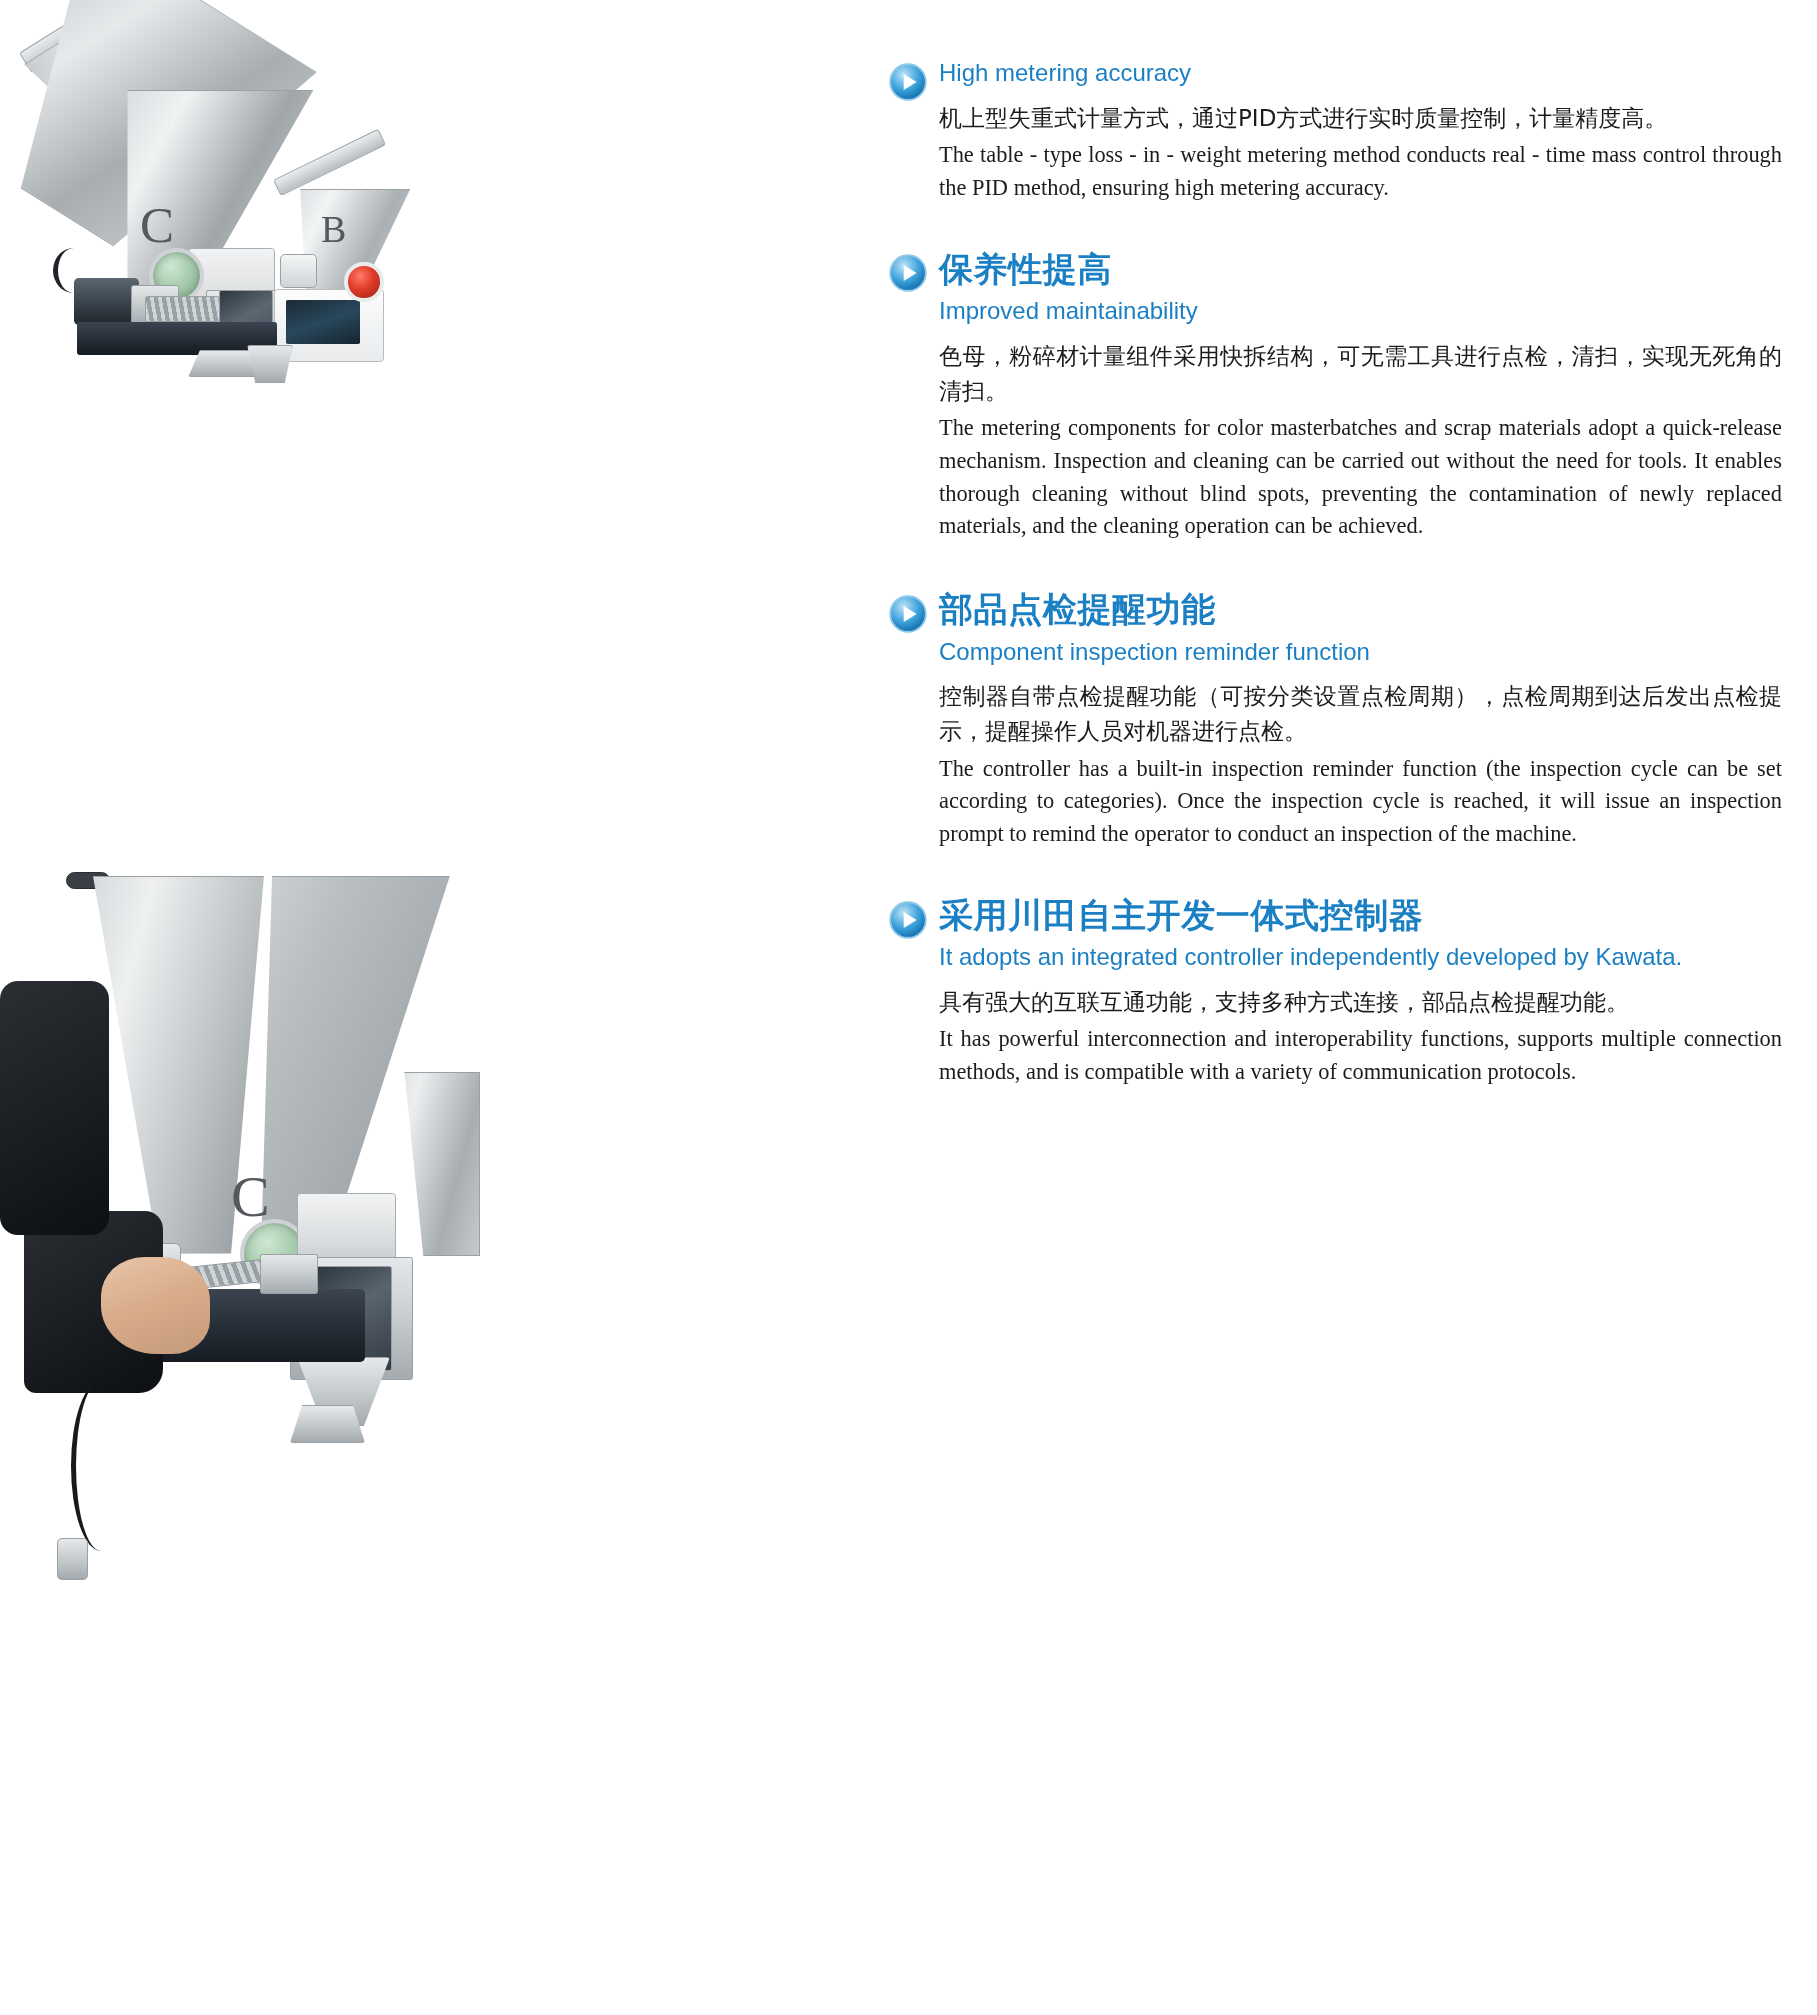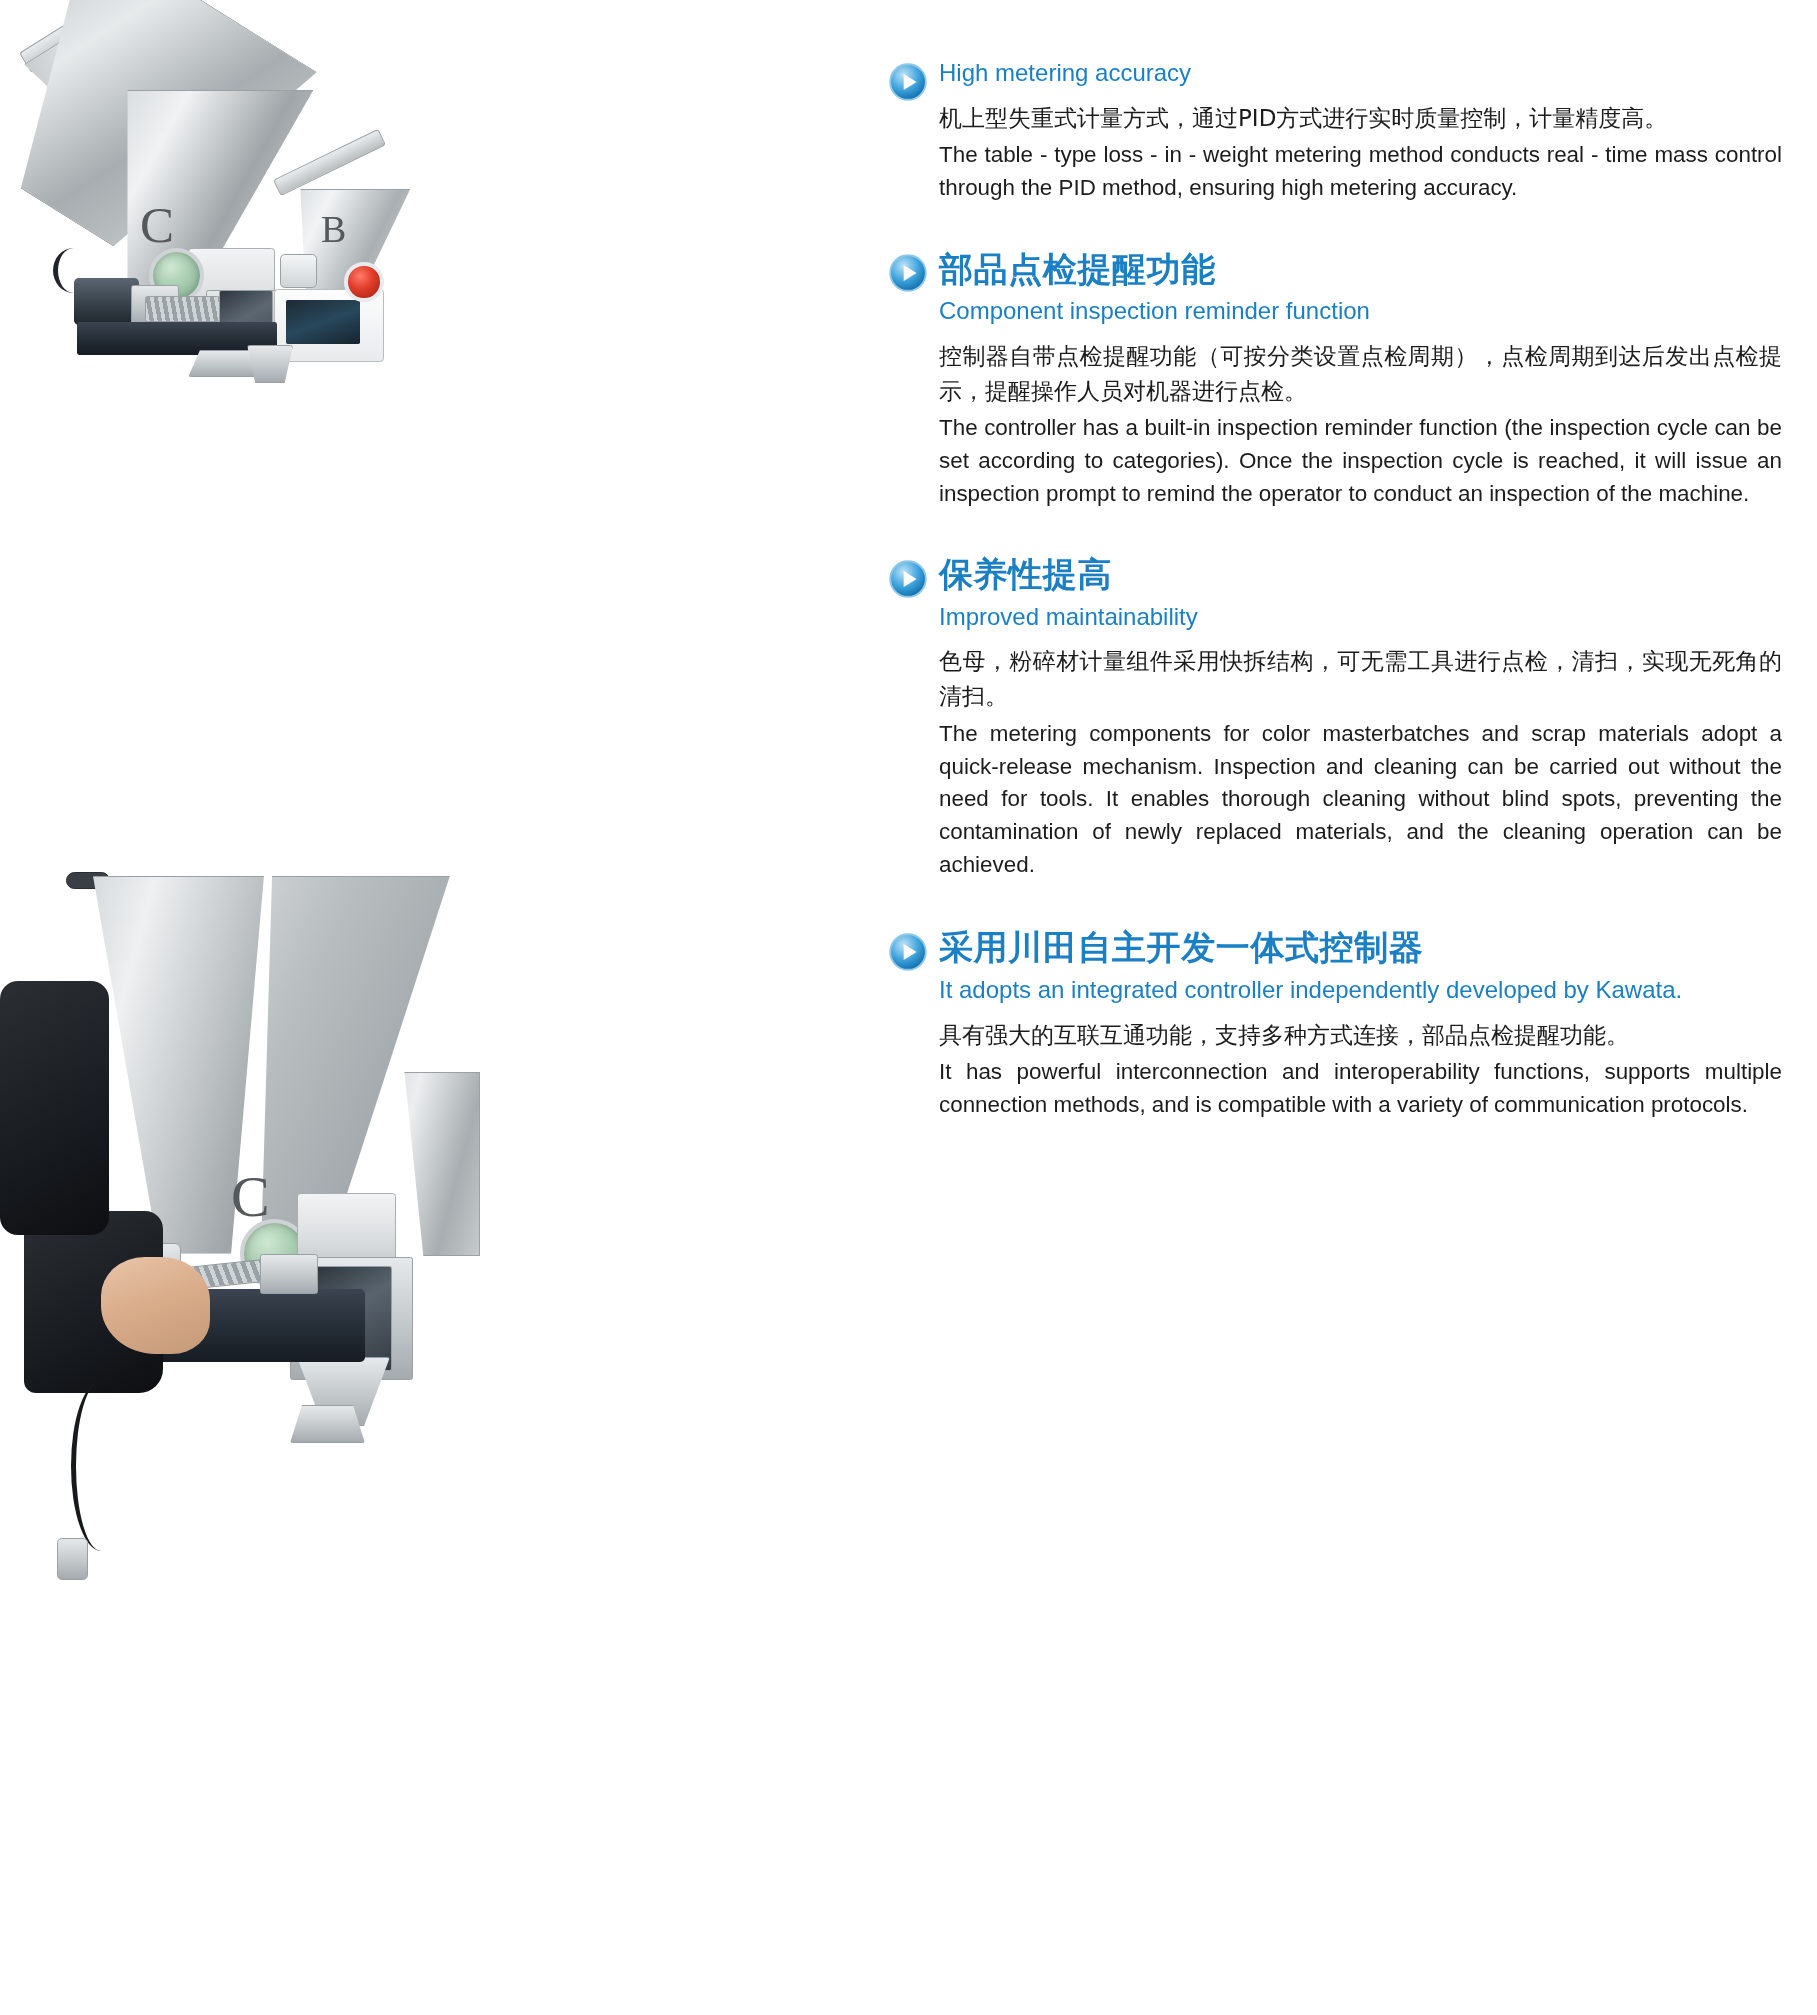--- a/index.html
+++ b/index.html
@@ -182,21 +182,21 @@
   .para-cn {
     font-family: "DejaVu Sans", "Liberation Sans", sans-serif;
     font-size: 23px;
     color: #1c1c1c;
     line-height: 1.52;
     margin: 0 0 3.6px 0;
     text-align: justify;
     text-justify: inter-ideograph;
   }
   .para-en {
-    font-family: Liberation Sans, sans-serif;
+    font-family: Liberation Serif, serif;
     font-size: 22.4px;
     color: #1c1c1c;
     line-height: 1.46;
     margin: 0;
     text-align: justify;
   }
 
   .feature-1 { margin-bottom: 45px; }
   .feature-2 { margin-bottom: 47px; }
   .feature-3 { margin-bottom: 45px; }
@@ -294,46 +294,46 @@
           </defs>
           <circle cx="31" cy="31" r="29" fill="url(#g1)" stroke="#8dc8e8" stroke-width="3"></circle>
           <path d="M24 18 L45 31 L24 44 Z" fill="#ffffff"></path>
         </svg>
       </span>
       <h3 class="title-en">High metering accuracy</h3>
       <p class="para-cn">机上型失重式计量方式，通过PID方式进行实时质量控制，计量精度高。</p>
       <p class="para-en">The table - type loss - in - weight metering method conducts real - time mass control through the PID method, ensuring high metering accuracy.</p>
     </div>
 
+    <div class="feature feature-2">
+      <span class="bullet-icon">
+        <svg width="38" height="38" viewBox="0 0 62 62" xmlns="http://www.w3.org/2000/svg">
+          <circle cx="31" cy="31" r="29" fill="url(#g1)" stroke="#8dc8e8" stroke-width="3"></circle>
+          <path d="M24 18 L45 31 L24 44 Z" fill="#ffffff"></path>
+        </svg>
+      </span>
+      <h2 class="title-cn">保养性提高</h2>
+      <h3 class="title-en">Improved maintainability</h3>
+      <p class="para-cn">色母，粉碎材计量组件采用快拆结构，可无需工具进行点检，清扫，实现无死角的清扫。</p>
+      <p class="para-en">The metering components for color masterbatches and scrap materials adopt a quick-release mechanism. Inspection and cleaning can be carried out without the need for tools. It enables thorough cleaning without blind spots, preventing the contamination of newly replaced materials, and the cleaning operation can be achieved.</p>
+    </div>
+
     <div class="feature feature-3">
       <span class="bullet-icon">
         <svg width="38" height="38" viewBox="0 0 62 62" xmlns="http://www.w3.org/2000/svg">
           <circle cx="31" cy="31" r="29" fill="url(#g1)" stroke="#8dc8e8" stroke-width="3"></circle>
           <path d="M24 18 L45 31 L24 44 Z" fill="#ffffff"></path>
         </svg>
       </span>
       <h2 class="title-cn">部品点检提醒功能</h2>
       <h3 class="title-en">Component inspection reminder function</h3>
       <p class="para-cn">控制器自带点检提醒功能（可按分类设置点检周期），点检周期到达后发出点检提示，提醒操作人员对机器进行点检。</p>
       <p class="para-en">The controller has a built-in inspection reminder function (the inspection cycle can be set according to categories). Once the inspection cycle is reached, it will issue an inspection prompt to remind the operator to conduct an inspection of the machine.</p>
     </div>
 
-    <div class="feature feature-2">
-      <span class="bullet-icon">
-        <svg width="38" height="38" viewBox="0 0 62 62" xmlns="http://www.w3.org/2000/svg">
-          <circle cx="31" cy="31" r="29" fill="url(#g1)" stroke="#8dc8e8" stroke-width="3"></circle>
-          <path d="M24 18 L45 31 L24 44 Z" fill="#ffffff"></path>
-        </svg>
-      </span>
-      <h2 class="title-cn">保养性提高</h2>
-      <h3 class="title-en">Improved maintainability</h3>
-      <p class="para-cn">色母，粉碎材计量组件采用快拆结构，可无需工具进行点检，清扫，实现无死角的清扫。</p>
-      <p class="para-en">The metering components for color masterbatches and scrap materials adopt a quick-release mechanism. Inspection and cleaning can be carried out without the need for tools. It enables thorough cleaning without blind spots, preventing the contamination of newly replaced materials, and the cleaning operation can be achieved.</p>
-    </div>
-
     <div class="feature feature-4">
       <span class="bullet-icon">
         <svg width="38" height="38" viewBox="0 0 62 62" xmlns="http://www.w3.org/2000/svg">
           <circle cx="31" cy="31" r="29" fill="url(#g1)" stroke="#8dc8e8" stroke-width="3"></circle>
           <path d="M24 18 L45 31 L24 44 Z" fill="#ffffff"></path>
         </svg>
       </span>
       <h2 class="title-cn">采用川田自主开发一体式控制器</h2>
       <h3 class="title-en">It adopts an integrated controller independently developed by Kawata.</h3>
       <p class="para-cn">具有强大的互联互通功能，支持多种方式连接，部品点检提醒功能。</p>

